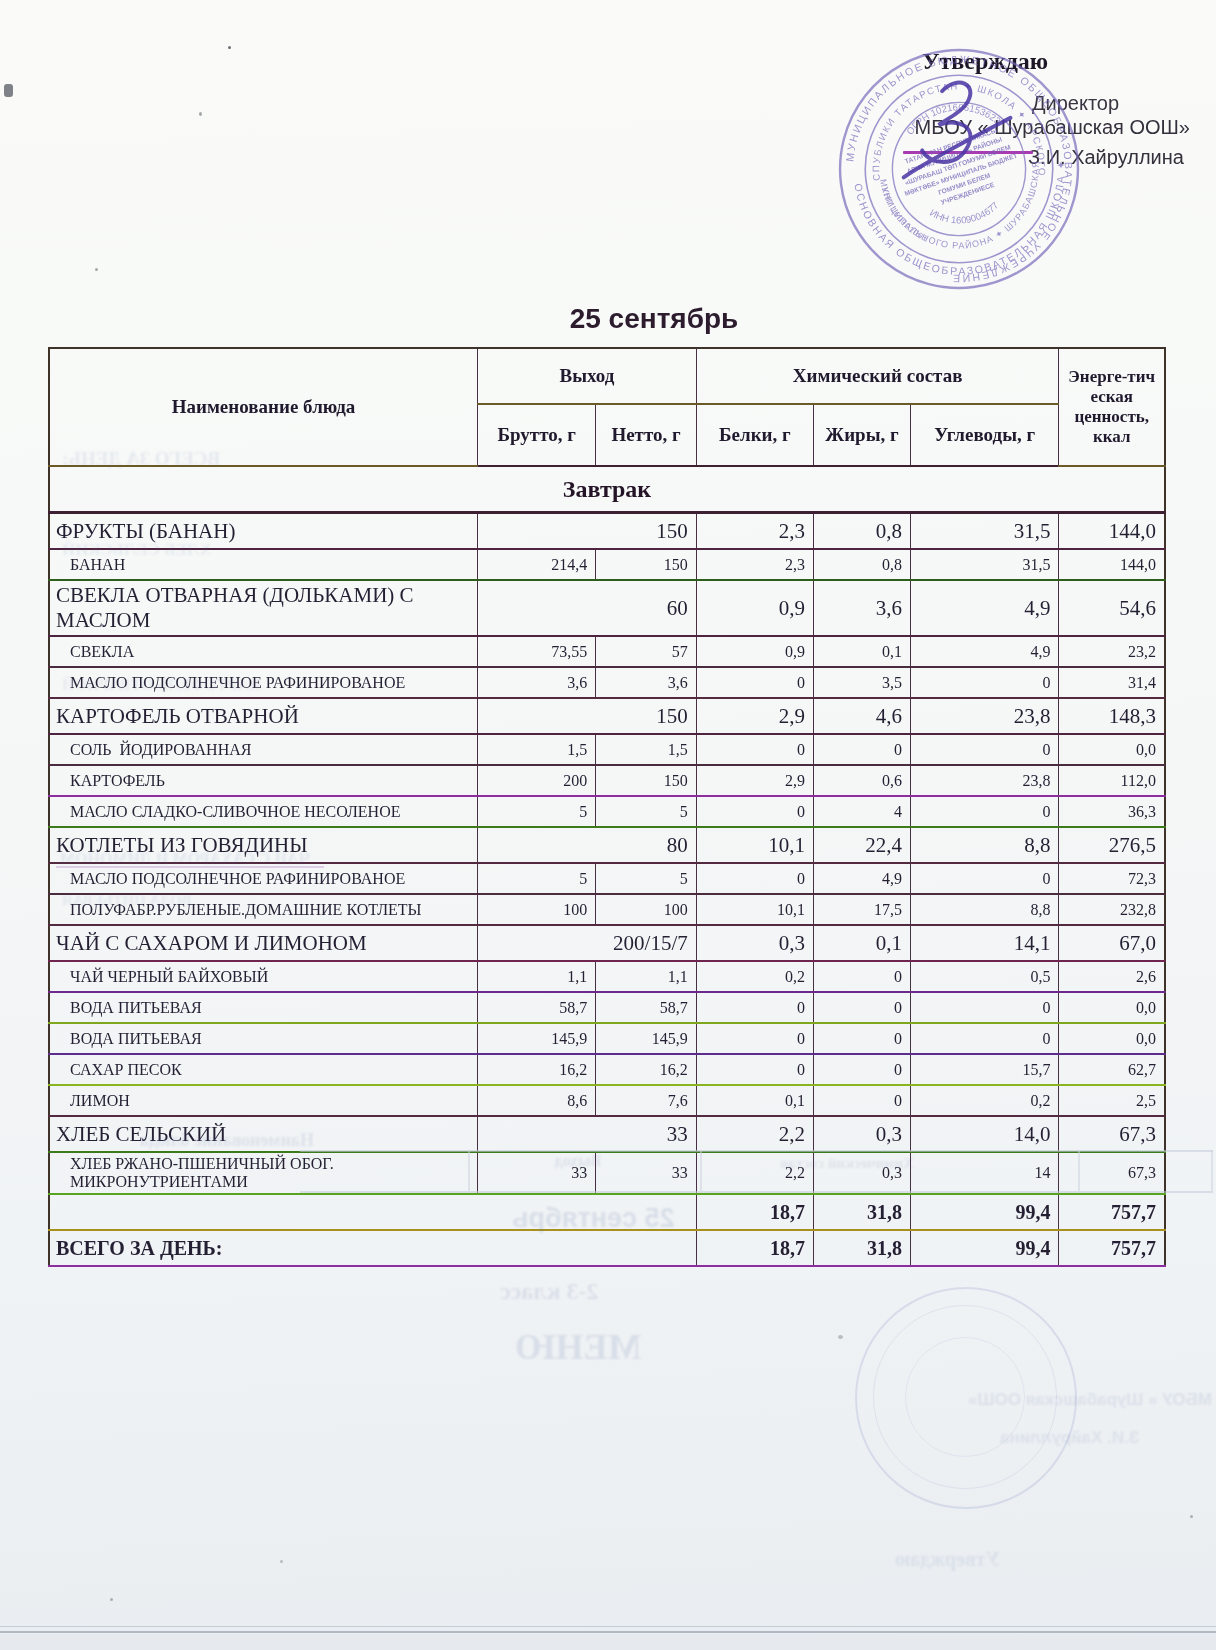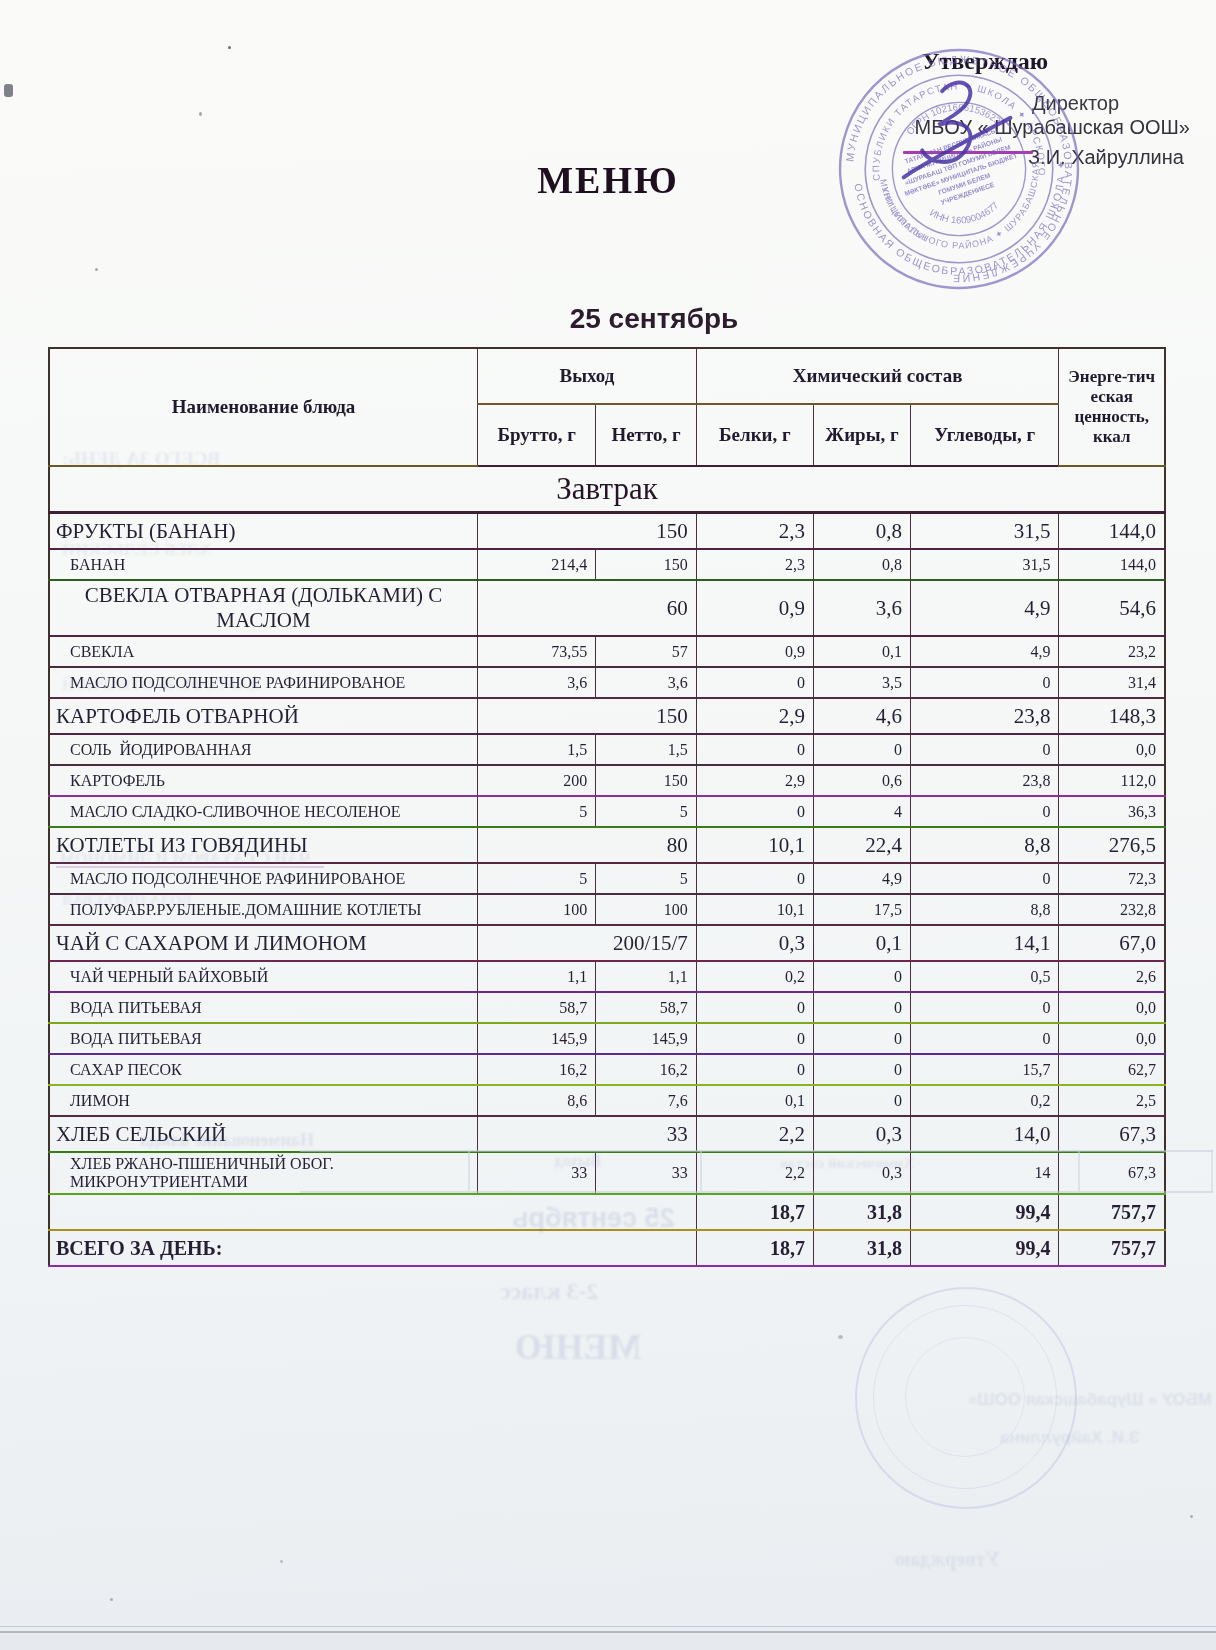--- a/index.html
+++ b/index.html
@@ -29,21 +29,21 @@
   .stamp-wrap svg{display:block;}
   .sig-wrap{top:68px;left:878px;width:150px;height:130px;}
 
   
   .menu-table{position:absolute;top:347px;left:48px;width:1118px;border-collapse:collapse;table-layout:fixed;}
   .menu-table th,.menu-table td{border:1.6px solid #473043;padding:2px 6px;vertical-align:middle;overflow:hidden;}
   .menu-table{border:2.4px solid #3f3228;}
   .menu-table th{font-weight:bold;font-size:19px;text-align:center;color:#211a2e;height:50px;border-bottom-width:2.4px;}
   .menu-table .hdr2 th{border-bottom-color:#3f2030;border-bottom-width:2.6px;height:56px;}
   .menu-table .hdr1 th{border-bottom-color:#6b5a28;}
-  .menu-table .section-row td{font-weight:normal;font-size:31px;text-align:center;height:40px;border-bottom:3px solid #3f1f33;color:#251427;}
+  .menu-table .section-row td{font-weight:bold;font-size:24px;text-align:center;height:40px;border-bottom:3px solid #3f1f33;color:#251427;}
   .menu-table td.name{text-align:left;white-space:pre-wrap;}
   .menu-table td.dish{font-size:21px;height:30px;}
   .menu-table td.ing{font-size:16px;height:25px;}
   .menu-table td.ing.name{padding-left:20px;}
   .menu-table td.num{text-align:right;padding-right:8px;}
   .menu-table td.total{font-weight:bold;font-size:20px;height:30px;}
   .menu-table td{border-bottom-width:2.2px;}
 
   
   .ghost{position:absolute;transform:scaleX(-1);filter:blur(1.2px);color:#5f74a8;font-weight:bold;
@@ -111,21 +111,20 @@
 
   <div class="abs sig-wrap">
     <svg width="150" height="130" viewBox="0 0 150 130">
       <g stroke="#4b35a5" stroke-width="4" fill="none" stroke-linecap="round" opacity="0.85" transform="rotate(-8 75 65)">
         <path d="M70,22 C88,8 106,20 94,36 C86,47 68,51 62,55 C82,51 100,62 88,80 C74,100 48,94 42,78"></path>
         <path d="M20,102 C48,88 100,70 134,58"></path>
       </g>
     </svg>
   </div>
 
-  <div class="abs page-title">МЕНЮ</div>
   <div class="abs page-date sans">25 сентябрь</div>
 
   <table class="menu-table">
     <colgroup>
       <col style="width:38.4%">
         <col style="width:10.6%">
         <col style="width:9.0%">
       <col style="width:10.5%">
         <col style="width:8.7%">
         <col style="width:13.3%">
@@ -163,21 +162,21 @@
         <tr>
           <td class="name ing" style="border-bottom-color: rgb(46, 94, 28);">БАНАН</td>
           <td class="num ing" style="border-bottom-color: rgb(46, 94, 28);">214,4</td>
           <td class="num ing" style="border-bottom-color: rgb(46, 94, 28);">150</td>
           <td class="num ing" style="border-bottom-color: rgb(46, 94, 28);">2,3</td>
           <td class="num ing" style="border-bottom-color: rgb(46, 94, 28);">0,8</td>
           <td class="num ing" style="border-bottom-color: rgb(46, 94, 28);">31,5</td>
           <td class="num ing" style="border-bottom-color: rgb(46, 94, 28);">144,0</td>
         </tr>
         <tr>
-          <td class="name dish" style="border-bottom-color: rgb(79, 36, 64); text-align: center;">СВЕКЛА ОТВАРНАЯ (ДОЛЬКАМИ) С МАСЛОМ</td>
+          <td class="name dish" style="border-bottom-color: rgb(79, 36, 64);">СВЕКЛА ОТВАРНАЯ (ДОЛЬКАМИ) С МАСЛОМ</td>
           <td class="num dish" colspan="2" style="border-bottom-color: rgb(79, 36, 64);">60</td>
           <td class="num dish" style="border-bottom-color: rgb(79, 36, 64);">0,9</td>
           <td class="num dish" style="border-bottom-color: rgb(79, 36, 64);">3,6</td>
           <td class="num dish" style="border-bottom-color: rgb(79, 36, 64);">4,9</td>
           <td class="num dish" style="border-bottom-color: rgb(79, 36, 64);">54,6</td>
         </tr>
         <tr>
           <td class="name ing" style="border-bottom-color: rgb(74, 44, 62);">СВЕКЛА</td>
           <td class="num ing" style="border-bottom-color: rgb(74, 44, 62);">73,55</td>
           <td class="num ing" style="border-bottom-color: rgb(74, 44, 62);">57</td>

